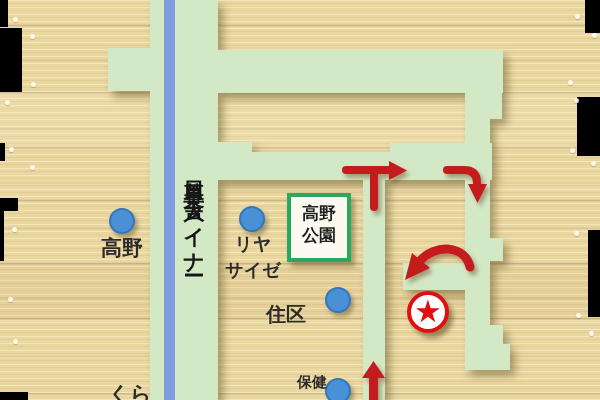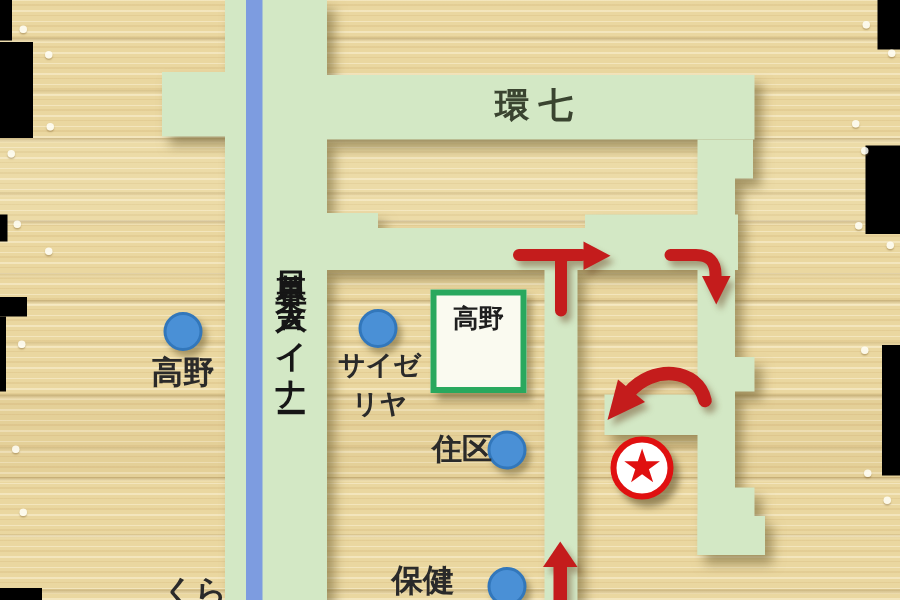--- a/index.html
+++ b/index.html
@@ -26,23 +26,23 @@
   .rail-label{position:absolute;left:182px;top:164px;height:236px;
     writing-mode:vertical-rl;text-orientation:mixed;
     font-size:21px;line-height:1.1;font-weight:600;color:#161616;letter-spacing:2px;}
   .rail-label .part2{margin-top:12px;}
   .kannana{position:absolute;left:330px;top:55px;font-size:23px;font-weight:700;
     letter-spacing:6px;color:#3a4430;}
   .lbl{position:absolute;text-align:center;color:#2a2a2a;font-weight:600;}
   .lbl div{white-space:nowrap;}
   .lbl-school{left:72px;top:234px;width:100px;font-size:21px;line-height:28px;}
   .lbl-saize{left:212px;top:231px;width:82px;font-size:18px;line-height:26px;}
-  .lbl-juku{left:244px;top:284px;width:84px;font-size:20px;line-height:30px;text-align:right;}
+  .lbl-juku{left:244px;top:299px;width:84px;font-size:20px;line-height:30px;}
   .lbl-juku .l2{font-size:16px;}
-  .lbl-hoken{left:252px;top:373px;width:60px;font-size:21px;}
+  .lbl-hoken{left:282px;top:373px;width:60px;font-size:15px;}
   .lbl-kura{left:100px;top:380px;width:60px;font-size:21px;}
   
   .dot{position:absolute;width:26px;height:26px;border-radius:50%;
     background:#4a90d6;border:2px solid #3277bb;box-sizing:border-box;
     box-shadow:3px 4px 4px rgba(108,92,48,.5);}
   .park-box{position:absolute;left:287px;top:193px;width:56px;height:56px;
     background:#fafaf0;border:4px solid #29a85e;
     box-shadow:4px 5px 5px rgba(108,92,48,.5);
     text-align:center;color:#1f1f1f;font-weight:700;font-size:17px;line-height:22px;
     padding-top:5px;box-sizing:content-box;}
@@ -119,21 +119,20 @@
     <div class="road" style="left:490px;top:325px;width:13px;height:21px"></div>
     <div class="road" style="left:403px;top:263px;width:64px;height:27px"></div>
     <div class="road" style="left:465px;top:344px;width:45px;height:26px"></div>
     <div class="rail-line"></div>
   </div>
 
   <div class="rail-label">
     <span class="part1">日暮里</span><span class="part2">舎人ライナー</span>
   </div>
 
-  <div class="kannana">環七</div>
 
   <svg class="route" width="600" height="400" viewBox="0 0 600 400">
     <g fill="#c41c1c" stroke="#c41c1c">
       <rect x="369" y="377" width="9" height="23" stroke="none"></rect>
       <polygon points="362,378 385,378 373.5,361" stroke="none"></polygon>
     </g>
     <g>
       <path d="M346 170 H388 M374 207 V174 Q374 170 379 170" fill="none" stroke="#c41c1c" stroke-width="8" stroke-linecap="round"></path>
       <polygon points="389,161 389,180 407,170.5" fill="#c41c1c" stroke="none"></polygon>
     </g>
@@ -142,33 +141,34 @@
       <polygon points="468,184 487,184 477.5,203" fill="#c41c1c" stroke="none"></polygon>
     </g>
     <g>
       <path d="M470 267 C465 245 435 243 419 262" fill="none" stroke="#c41c1c" stroke-width="9" stroke-linecap="round"></path>
       <polygon points="405,280 412,253 430,268" fill="#c41c1c" stroke="none"></polygon>
     </g>
   </svg>
 
   <div class="park-box">
     <div>高野</div>
+    <div>公園</div>
   </div>
 
   <div class="dot" style="left:109px;top:208px"></div>
   <div class="dot" style="left:239px;top:206px"></div>
   <div class="dot" style="left:325px;top:287px"></div>
   <div class="dot" style="left:325px;top:378px"></div>
 
   <div class="lbl lbl-school">
     <div>高野</div>
   </div>
   <div class="lbl lbl-saize">
+    <div>リヤ</div>
     <div>サイゼ</div>
-    <div>リヤ</div>
   </div>
   <div class="lbl lbl-juku">
     <div>住区</div>
   </div>
   <div class="lbl lbl-hoken">保健</div>
   <div class="lbl lbl-kura">くら</div>
 
   <div class="star">
     <span>★</span>
   </div>

